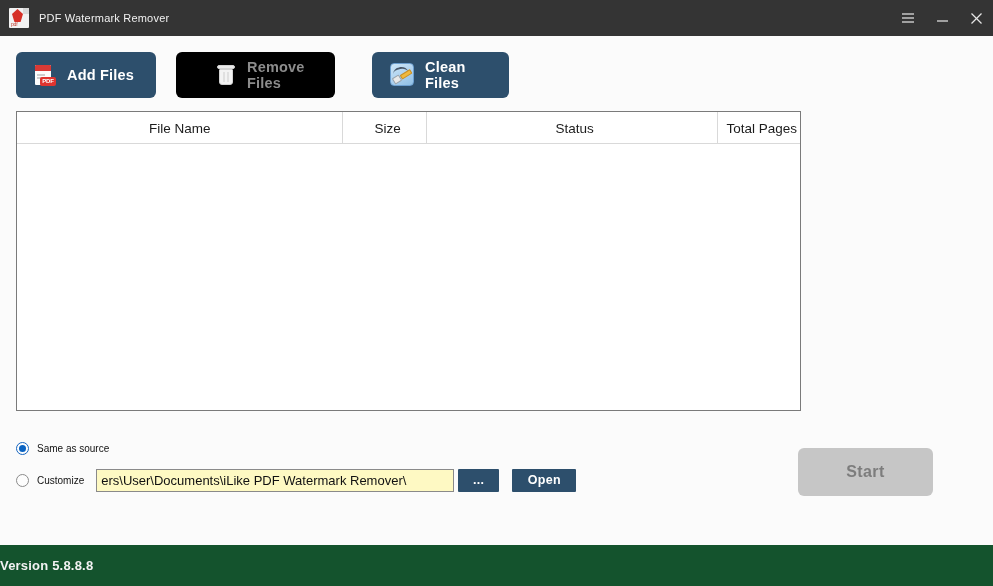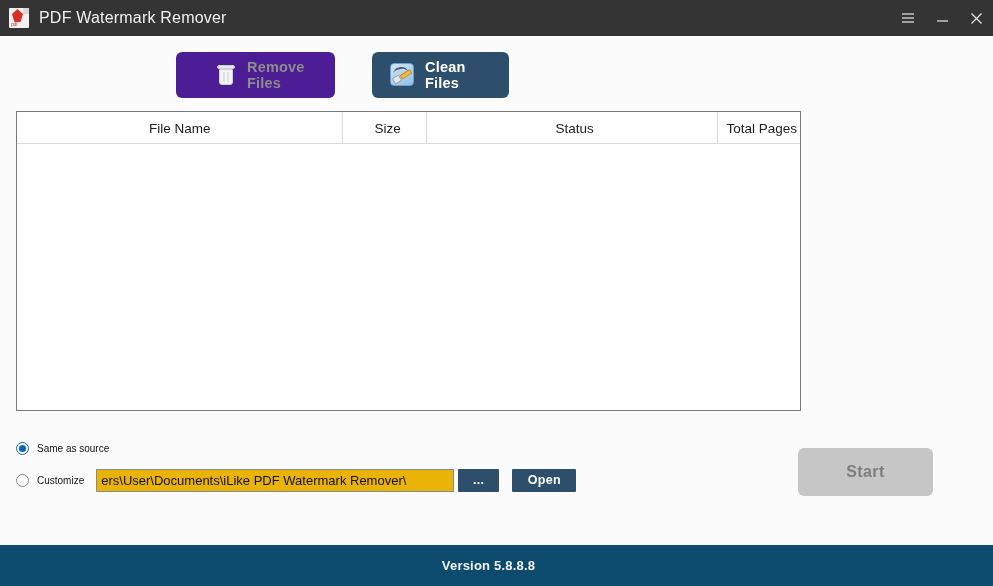--- a/index.html
+++ b/index.html
@@ -42,21 +42,21 @@
     clip-path: polygon(50% 0%, 100% 38%, 78% 100%, 22% 100%, 0% 38%);
   }
   .title-icon .pdflabel {
     position: absolute; left: 2px; bottom: 1px;
     font-size: 5px; color: #c0392b;
     font-family: "Liberation Sans", sans-serif;
     letter-spacing: -0.2px;
   }
   .title-text {
     color: #f0f0f0;
-    font-size: 16px;
+    font-size: 11px;
     letter-spacing: 0.2px;
   }
   .win-controls {
     position: absolute; right: 0; top: 0;
     height: 36px;
     display: flex; align-items: center;
   }
   .win-btn {
     width: 34px; height: 36px;
     display: flex; align-items: center; justify-content: center;
@@ -73,21 +73,21 @@
   .tb-btn {
     position: absolute; top: 16px;
     height: 46px;
     border-radius: 6px;
     display: flex; align-items: center;
     padding: 0 18px;
     cursor: pointer;
     user-select: none;
   }
   .tb-btn.primary { background: #2d4f6c; }
-  .tb-btn.disabled { background: #4c1d95; cursor: default; padding-left: 40px; }
+  .tb-btn.disabled { background: #000000; cursor: default; padding-left: 40px; }
   .tb-label {
     font-size: 14.5px;
     font-weight: bold;
     color: #ffffff;
     margin-left: 11px;
     letter-spacing: 0.2px;
   }
   .tb-btn.disabled .tb-label { color: #8c8c8c; }
 
   #btn-add  { left: 16px;  width: 140px; }
@@ -237,21 +237,21 @@
   .opt-label {
     font-size: 10px; color: #111111;
     margin-left: 8px;
     white-space: nowrap;
     cursor: pointer;
   }
   .path-input {
     margin-left: 12px;
     width: 358px; height: 23px;
     border: 1px solid #8a8a8a;
-    background: #eab308;
+    background: #fef9c3;
     font-family: "Liberation Sans", sans-serif;
     font-size: 13px;
     color: #111;
     padding: 0 4px;
     line-height: 21px;
     overflow: hidden;
     white-space: nowrap;
     direction: rtl;
     text-align: left;
   }
@@ -282,22 +282,22 @@
     font-size: 16px; font-weight: bold;
     color: #7d7d7d;
     letter-spacing: 0.4px;
     cursor: default;
   }
 
   
   .statusbar {
     position: absolute; left: 0; top: 545px;
     width: 993px; height: 41px;
-    background: #0c4a6e;
-    display: flex; align-items: center; justify-content: center;
+    background: #14532d;
+    display: flex; align-items: center; justify-content: flex-start;
   }
   .version {
     color: #f2f2f2;
     font-size: 13px;
     font-weight: bold;
     margin-right: 16px;
     letter-spacing: 0.2px;
   }
 </style>
 </head>
@@ -334,20 +334,30 @@
             <line x1="1.5" y1="1.5" x2="11.5" y2="11.5"></line>
             <line x1="11.5" y1="1.5" x2="1.5" y2="11.5"></line>
           </g>
         </svg>
       </div>
     </div>
   </div>
 
   <div class="toolbar">
 
+    <div class="tb-btn primary" id="btn-add">
+      <span class="ic-pdfadd">
+        <span class="page"></span>
+        <span class="top"></span>
+        <span class="line l1"></span>
+        <span class="line l2"></span>
+        <span class="badge">PDF</span>
+      </span>
+      <span class="tb-label">Add Files</span>
+    </div>
 
     <div class="tb-btn disabled" id="btn-remove">
       <span class="ic-trash">
         <span class="lid"></span>
         <span class="can"></span>
         <span class="rib r1"></span>
         <span class="rib r2"></span>
       </span>
       <span class="tb-label">Remove Files</span>
     </div>

